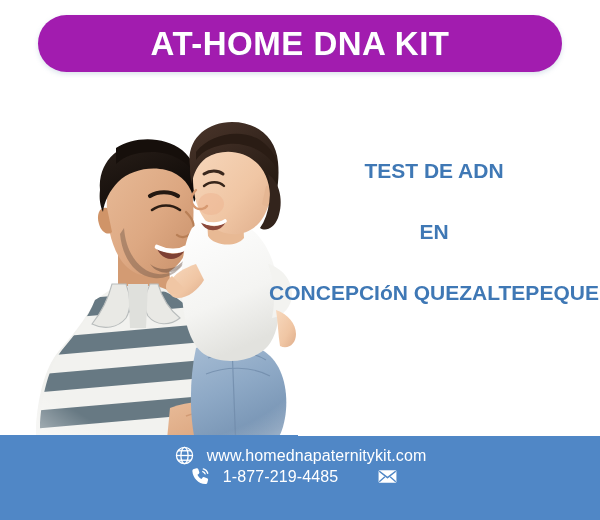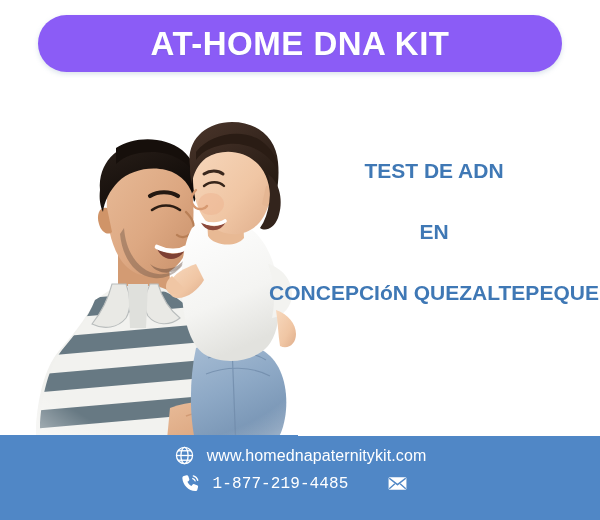--- a/index.html
+++ b/index.html
@@ -22,21 +22,21 @@
     overflow: hidden;
   }
 
   
   #header-banner {
     position: absolute;
     left: 38px;
     top: 15px;
     width: 524px;
     height: 57px;
-    background: #8b5cf6;
+    background: #a21caf;
     border-radius: 29px;
     box-shadow: 0 2px 5px rgba(120,150,180,0.28);
     display: flex;
     align-items: center;
     justify-content: center;
     box-sizing: border-box;
   }
   #header-title {
     color: #ffffff;
     font-size: 33px;
@@ -96,21 +96,21 @@
     height: 15px;
     background: #ffffff;
   }
   .footer-row {
     display: flex;
     align-items: center;
     justify-content: center;
     white-space: nowrap;
   }
   #footer-row-web { margin-top: 10px; }
-  #footer-row-contact { margin-top: 7px; gap: 39px; font-family: Liberation Mono, monospace; }
+  #footer-row-contact { margin-top: 0; gap: 39px; }
   .contact-item {
     display: flex;
     align-items: center;
   }
   .contact-text {
     color: #ffffff;
     font-size: 16px;
     font-weight: normal;
     letter-spacing: 0.1px;
     line-height: 1;

